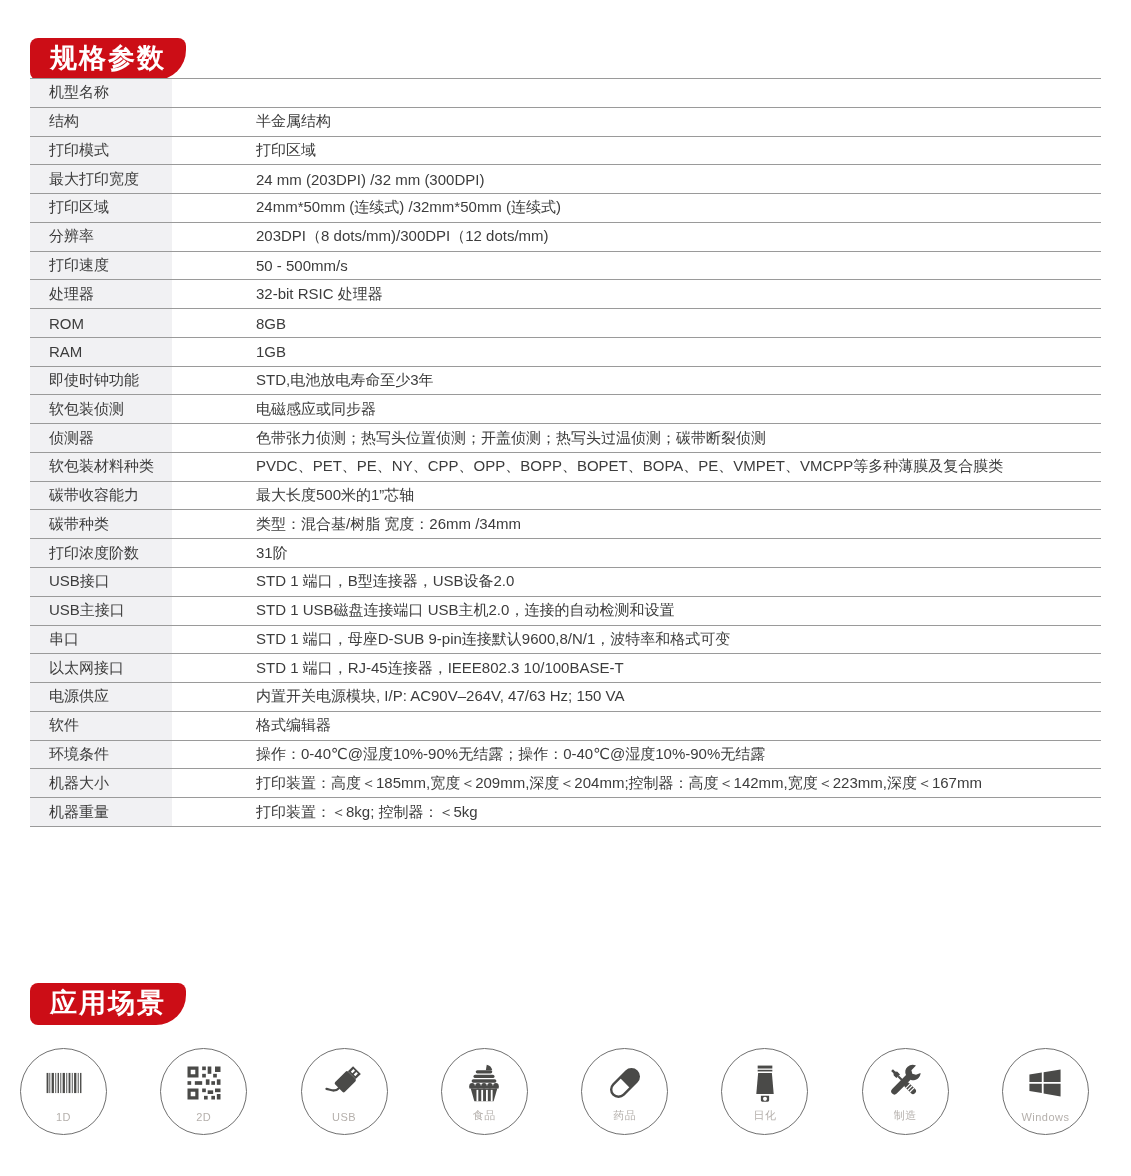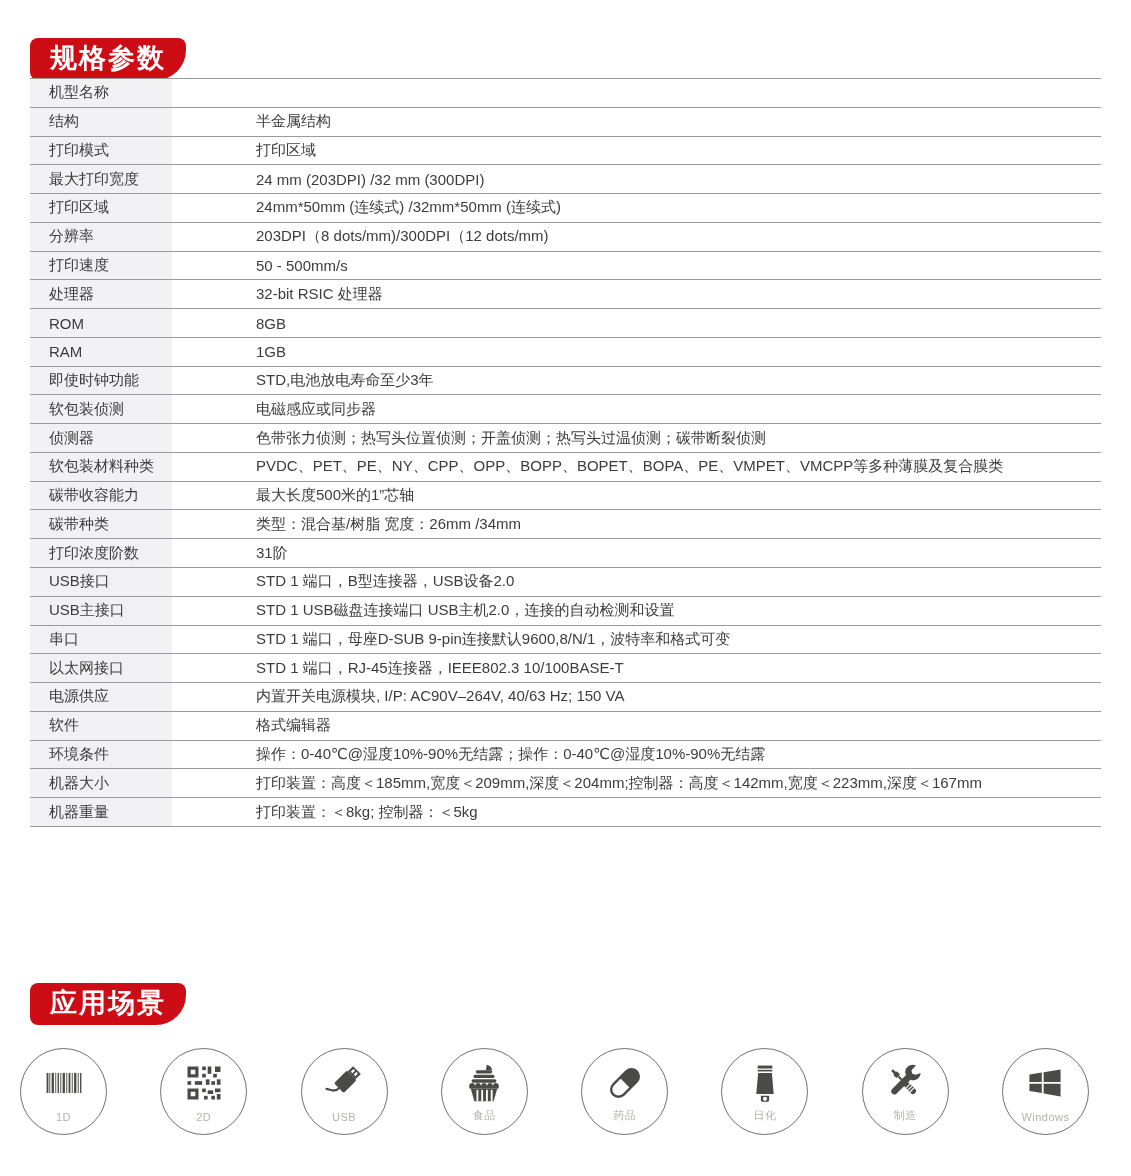--- a/index.html
+++ b/index.html
@@ -170,21 +170,21 @@
     <div class="spec-value">STD 1 端口，母座D-SUB 9-pin连接默认9600,8/N/1，波特率和格式可变</div>
   </div>
 
   <div class="spec-row">
     <div class="spec-label">以太网接口</div>
     <div class="spec-value">STD 1 端口，RJ-45连接器，IEEE802.3 10/100BASE-T</div>
   </div>
 
   <div class="spec-row">
     <div class="spec-label">电源供应</div>
-    <div class="spec-value">内置开关电源模块, I/P: AC90V–264V, 40/63 Hz; 150 VA</div>
+    <div class="spec-value">内置开关电源模块, I/P: AC90V–264V, 47/63 Hz; 150 VA</div>
   </div>
 
   <div class="spec-row">
     <div class="spec-label">软件</div>
     <div class="spec-value">格式编辑器</div>
   </div>
 
   <div class="spec-row">
     <div class="spec-label">环境条件</div>
     <div class="spec-value">操作：0-40℃@湿度10%-90%无结露；操作：0-40℃@湿度10%-90%无结露</div>

